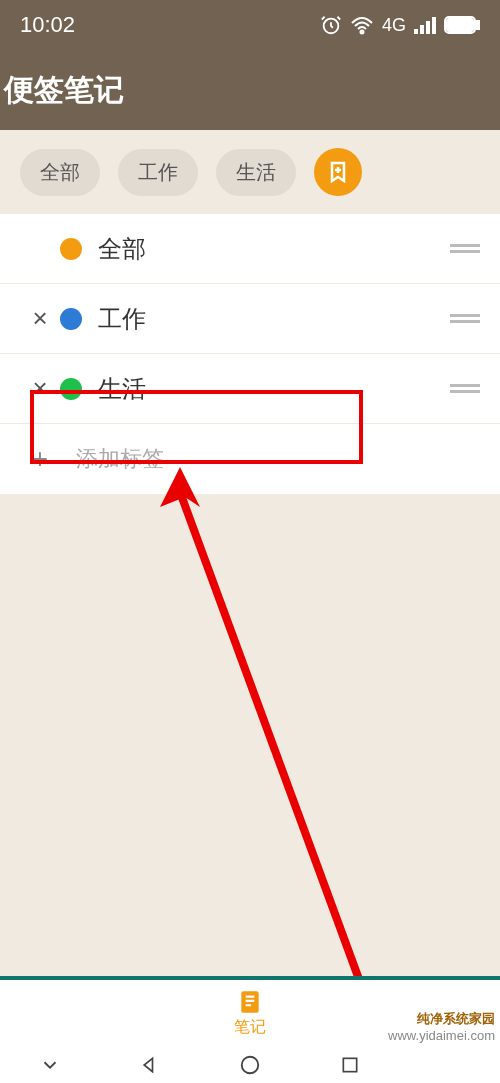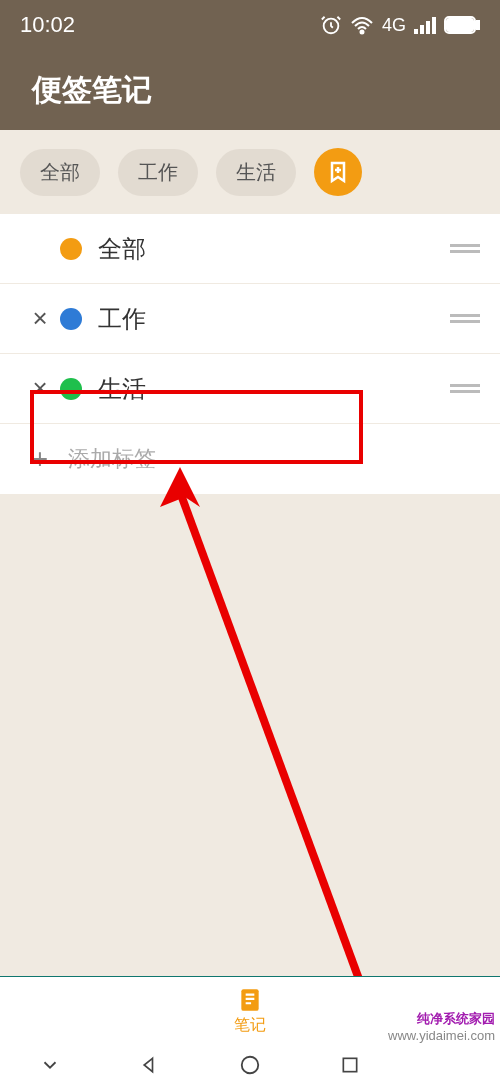--- a/index.html
+++ b/index.html
@@ -2,51 +2,51 @@
 <html><head>
   <meta charset="utf-8">
   <style>
     * { margin: 0; padding: 0; box-sizing: border-box; font-family: -apple-system, "Helvetica Neue", Arial, sans-serif; }
     body { width: 500px; height: 1083px; background: #f0eae1; position: relative; overflow: hidden; }
     
     .status-bar { height: 50px; background: #716251; display: flex; justify-content: space-between; align-items: center; padding: 7px 20px; color: #fff; font-size: 22px; }
     .status-right { display: flex; align-items: center; gap: 8px; }
     .status-right svg { display: block; }
     
-    .header { height: 80px; background: #716251; display: flex; align-items: center; padding: 0 32px; }
+    .header { height: 80px; background: #716251; display: flex; align-items: center; padding: 0 4px; }
     .header-title { color: #fff; font-size: 30px; font-weight: 600; }
     
     .filter-row { display: flex; align-items: center; gap: 18px; padding: 18px 20px; background: #f0eae1; }
     .chip { background: #e2dbd1; color: #555; font-size: 20px; padding: 10px 20px; border-radius: 24px; }
     .add-tag-btn { width: 48px; height: 48px; border-radius: 50%; background: #f39c12; display: flex; align-items: center; justify-content: center; }
     
     .tag-list { background: #fff; }
     .tag-row { display: flex; align-items: center; height: 70px; padding: 0 20px; border-bottom: 1px solid #f0eae1; }
     .delete-slot { width: 40px; display: flex; align-items: center; justify-content: center; font-size: 26px; color: #555; }
     .dot { width: 22px; height: 22px; border-radius: 50%; margin: 0 16px 0 0; }
     .tag-label { flex: 1; font-size: 24px; color: #333; }
     .drag-handle { display: flex; flex-direction: column; gap: 3px; }
     .drag-handle div { width: 30px; height: 3px; background: #bbb; }
     
     .add-tag-row { display: flex; align-items: center; height: 70px; padding: 0 20px; background: #fff; }
     .plus-slot { width: 40px; display: flex; align-items: center; justify-content: center; font-size: 28px; color: #888; }
-    .add-tag-text { font-size: 22px; color: #aaa; margin-left: 8px; }
+    .add-tag-text { font-size: 22px; color: #aaa; margin-left: 16px; }
     
     .highlight-box { position: absolute; left: 30px; top: 390px; width: 333px; height: 74px; border: 4px solid #e90000; pointer-events: none; }
     .arrow-svg { position: absolute; left: 150px; top: 462px; pointer-events: none; }
     
-    .bottom-nav { position: absolute; bottom: 37px; left: 0; right: 0; height: 70px; background: #fff; display: flex; border-top: 1px solid #0f766e; }
+    .bottom-nav { position: absolute; bottom: 37px; left: 0; right: 0; height: 70px; background: #fff; display: flex; border-top: 4px solid #0f766e; }
     .nav-item { flex: 1; display: flex; flex-direction: column; align-items: center; justify-content: center; gap: 2px; font-size: 16px; }
     .nav-item.active { color: #f39c12; }
     .nav-item.inactive { color: #bbb; }
     
     .android-nav { position: absolute; bottom: 0; left: 0; right: 0; height: 37px; background: #fff; display: flex; justify-content: space-around; align-items: center; }
     
     .watermark { position: absolute; bottom: 40px; right: 5px; font-size: 13px; color: #888; text-align: right; }
-    .watermark .brand { color: #a21caf; font-weight: bold; }
+    .watermark .brand { color: #a16207; font-weight: bold; }
   </style>
 </head>
 <body>
 
 <div class="status-bar">
   <span>10:02</span>
   <div class="status-right">
     <svg width="22" height="22" viewBox="0 0 24 24" fill="none" stroke="#fff" stroke-width="2">
         <circle cx="12" cy="13" r="8"></circle>
         <path d="M12 9v4l2 2M5 3L2 6M22 6l-3-3"></path>

